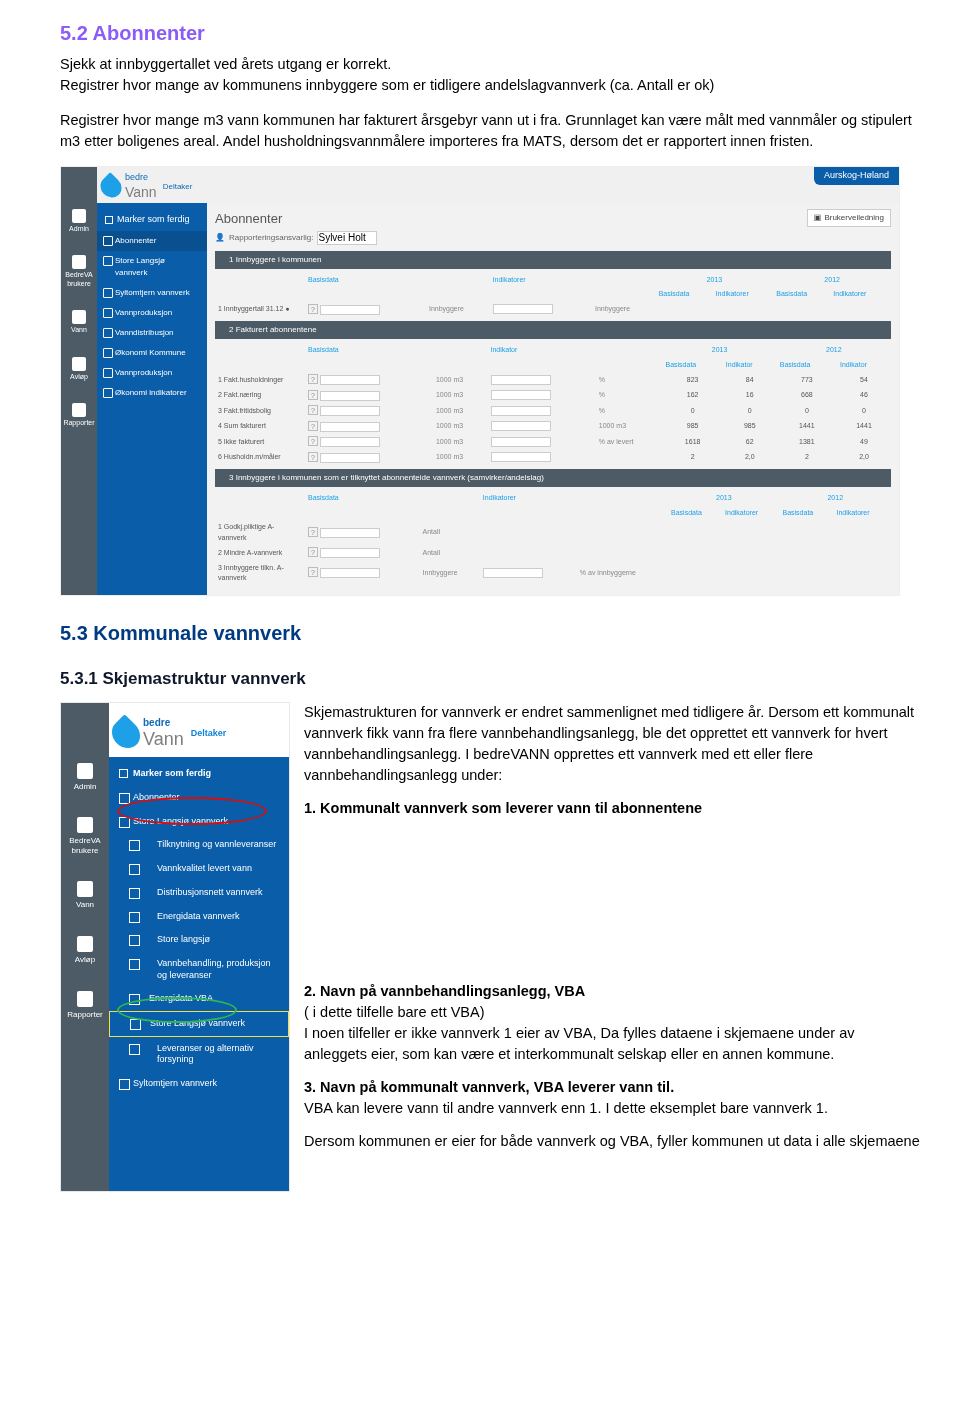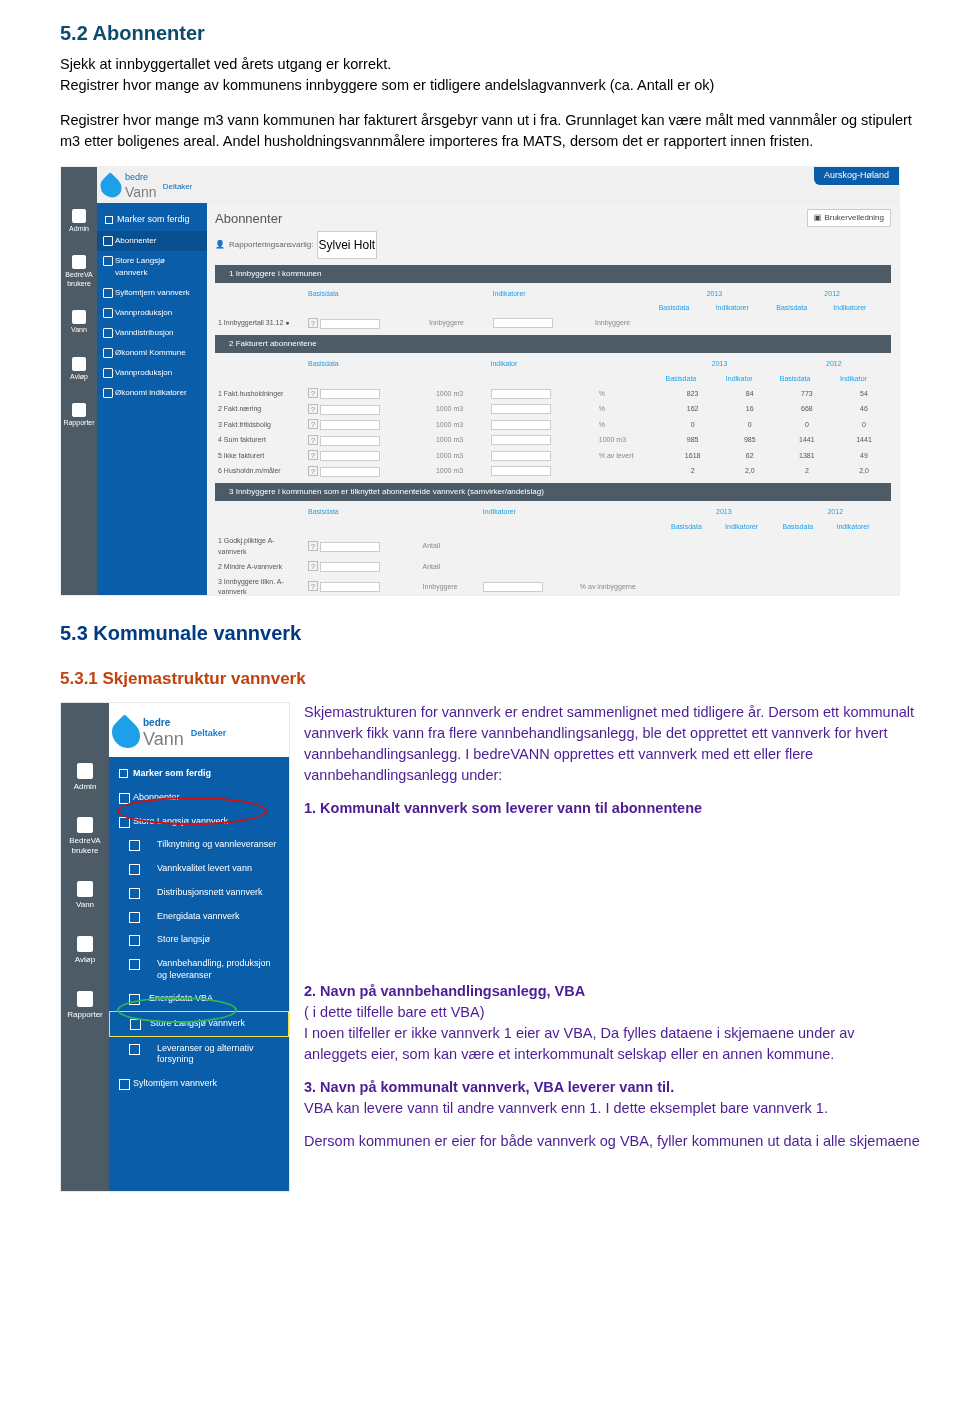--- a/index.html
+++ b/index.html
@@ -6,23 +6,23 @@
   body {
     font-family: Arial, Helvetica, sans-serif;
     background: #ffffff;
     width: 960px;
     margin: 0 auto;
     font-size: 13px;
     line-height: 1.5;
     color: #000;
   }
   .doc-content { padding: 18px 40px 30px 60px; }
-  h2.section-title { font-size: 20px; font-weight: bold; color: #0c4a6e; margin-bottom: 6px; }
+  h2.section-title { font-size: 20px; font-weight: bold; color: #8b5cf6; margin-bottom: 6px; }
   h2.mid-title { font-size: 20px; font-weight: bold; color: #003a82; margin: 22px 0 4px 0; }
-  h3.subsection { font-size: 17px; font-weight: bold; color: #c2410c; margin: 18px 0 10px 0; }
+  h3.subsection { font-size: 17px; font-weight: bold; color: #0f172a; margin: 18px 0 10px 0; }
   .para { font-size: 14.5px; color: #000; margin-bottom: 14px; line-height: 1.45; }
 
   
   .app1 {
     position: relative;
     width: 840px;
     height: 430px;
     font-size: 9px;
     color: #444;
     background: #f0f0f0;
@@ -49,21 +49,21 @@
   .app1 .subnav .marker { padding:4px 8px; display:flex; align-items:center; gap:4px;}
   .app1 .subnav .marker .cb { width:8px;height:8px;border:1px solid #fff;}
   .app1 .subnav .subitem { padding: 4px 8px 4px 18px; font-size:8px; position:relative;}
   .app1 .subnav .subitem.active { background:#08508f;}
   .app1 .subnav .subitem::before { content:""; position:absolute; left:6px; top:5px; width:8px;height:8px;border:1px solid #fff;border-radius:1px;}
   .app1 .main {
     position: absolute; left: 146px; right: 0; top: 36px; bottom: 0; background: #f2f2f2; padding: 6px 8px; overflow:hidden;
   }
   .app1 .main h4 { font-size: 13px; color:#555; font-weight:normal; margin-bottom:2px;}
   .app1 .respline { font-size:8px; color:#666; margin-bottom:6px; display:flex; align-items:center; gap:4px;}
-  .app1 .respline input { font-size:12px; height:28px; width:60px; border:1px solid #ccc;}
+  .app1 .respline input { font-size:10px; height:14px; width:60px; border:1px solid #ccc;}
   .app1 .guide-btn { position:absolute; right:8px; top:6px; background:#fff;border:1px solid #ccc; font-size:8px; padding:2px 6px; display:flex;align-items:center;gap:3px;}
   .app1 .section-bar { background:#4c5b66; color:#fff; font-size:8px; padding:3px 14px; margin:4px 0;}
   .app1 table.grid { width:100%; border-collapse:collapse; font-size:7px; color:#666;}
   .app1 table.grid th { font-weight:normal; color:#1da0e8; padding:2px 3px; text-align:left;}
   .app1 table.grid td { padding:2px 3px;}
   .app1 table.grid td.lbl { color:#555; width:90px;}
   .app1 table.grid td .qm { display:inline-block;width:10px;height:10px;border:1px solid #bbb;text-align:center;line-height:10px;font-size:7px;color:#888;}
   .app1 table.grid td .tf { display:inline-block;width:60px;height:10px;border:1px solid #ccc;background:#fff;vertical-align:middle;}
   .app1 table.grid td.unit { color:#888; font-size:7px;}
   .app1 table.grid td.num { text-align:center; color:#555;}
@@ -96,21 +96,21 @@
   .app2 .subnav2 .sitem { padding:6px 10px 6px 24px; position:relative; line-height:1.3;}
   .app2 .subnav2 .sitem::before { content:""; position:absolute; left:10px; top:7px; width:9px;height:9px;border:1px solid #fff;border-radius:1px;}
   .app2 .subnav2 .sitem.doc::before { border-radius:0;}
   .app2 .subnav2 .sitem.indent { padding-left:48px;}
   .app2 .subnav2 .sitem.indent::before { left:20px;}
   .ring { position:absolute; border:2px solid; border-radius:50%; pointer-events:none;}
   .ring.red { border-color:#d40f0f; width:150px;height:28px; left:56px; top:94px;}
   .ring.green { border-color:#2fb84f; width:120px;height:26px; left:56px; top:294px;}
   .highlight-yellow { border:1.5px solid #f0e14a; }
 
-  .textcol { flex:1; font-size:14.5px; line-height:1.45; color:#4c1d95;}
+  .textcol { flex:1; font-size:14.5px; line-height:1.45; color:#000000;}
   .textcol p { margin-bottom:12px;}
   .textcol b { font-weight:bold;}
   .gap-big { height:150px;}
 </style>
 </head>
 <body>
 
 <div class="doc-content">
 
   <h2 class="section-title">5.2   Abonnenter</h2>

